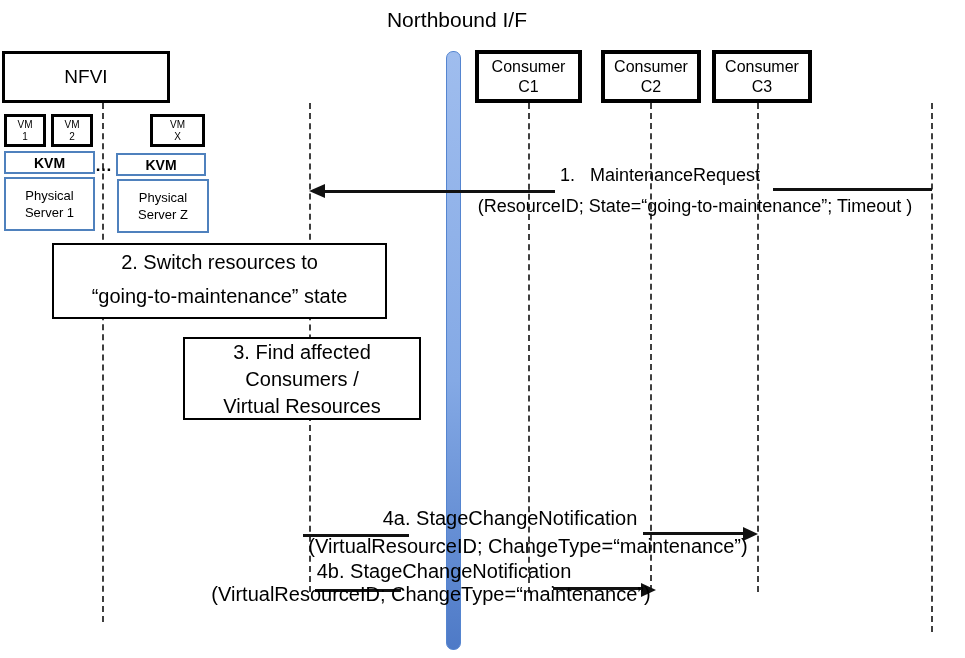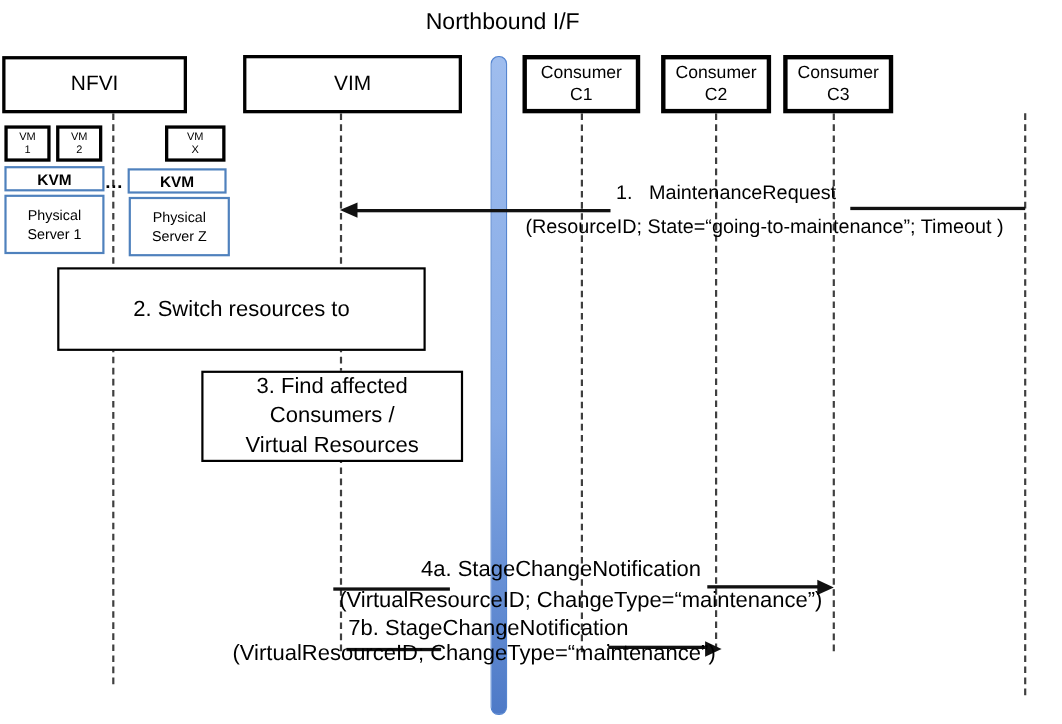--- a/index.html
+++ b/index.html
@@ -59,21 +59,21 @@
   .ll-admin{left:931px;top:103px;height:529px;}
 
   
   .nb-bar{position:absolute;left:446px;top:51px;width:15px;height:599px;
     border:1.5px solid var(--c-bar-border);border-radius:7px;
     background:linear-gradient(180deg,var(--c-bar-top) 0%,var(--c-bar-mid) 55%,var(--c-bar-bottom) 100%);
     z-index:2;}
 
   
   .step{position:absolute;background:#fff;border:2px solid var(--c-box-border);
-    display:flex;flex-direction:column;align-items:center;justify-content:center;
+    display:flex;flex-direction:column;align-items:center;justify-content:flex-start;
     text-align:center;font-size:20px;z-index:5;}
   .s2{left:52px;top:243px;width:335px;height:76px;line-height:34px;}
   .s3{left:183px;top:337px;width:238px;height:83px;line-height:27px;}
   .s4{left:52px;top:434px;width:289px;height:82px;line-height:34px;}
 
   
   .aline{position:absolute;height:3px;background:var(--c-arrow);z-index:3;}
   .head-l{position:absolute;width:0;height:0;z-index:3;
     border-top:7.5px solid transparent;border-bottom:7.5px solid transparent;
     border-right:16px solid var(--c-arrow);}
@@ -112,23 +112,20 @@
   <div class="lifeline ll-nfvi"></div>
   <div class="lifeline ll-vim"></div>
   <div class="lifeline ll-c1"></div>
   <div class="lifeline ll-c2"></div>
   <div class="lifeline ll-c3"></div>
   <div class="lifeline ll-admin"></div>
 
   <div class="actor big nfvi-box">
     <span>NFVI</span>
   </div>
-  <div class="actor big vim-box">
-    <span>VIM</span>
-  </div>
   <div class="actor small c1-box">
     <span>Consumer</span>
     <span>C1</span>
   </div>
   <div class="actor small c2-box">
     <span>Consumer</span>
     <span>C2</span>
   </div>
   <div class="actor small c3-box">
     <span>Consumer</span>
@@ -158,20 +155,21 @@
     <span>Physical</span>
     <span>Server 1</span>
   </div>
   <div class="bluebox psz">
     <span>Physical</span>
     <span>Server Z</span>
   </div>
 
   <div class="step s2">
     <span>2. Switch resources to</span>
+    <span>“going-to-maintenance” state</span>
   </div>
   <div class="step s3">
     <span>3. Find affected</span>
     <span>Consumers /</span>
     <span>Virtual Resources</span>
   </div>
 
   <div class="head-l a1h"></div>
   <div class="aline a1l"></div>
   <div class="aline a1r"></div>
@@ -180,16 +178,16 @@
 
   <div class="aline a4al"></div>
   <div class="aline a4ar"></div>
   <div class="head-r a4ah"></div>
   <div class="msg m4a1">4a. StageChangeNotification</div>
   <div class="msg m4a2">(VirtualResourceID; ChangeType=“maintenance”)</div>
 
   <div class="aline a4bl"></div>
   <div class="aline a4br"></div>
   <div class="head-r a4bh"></div>
-  <div class="msg m4b1">7b. StageChangeNotification</div>
+  <div class="msg m4b1">4b. StageChangeNotification</div>
   <div class="msg m4b2">(VirtualResourceID; ChangeType=“maintenance”)</div>
 
 </div>
 
 </body></html>

